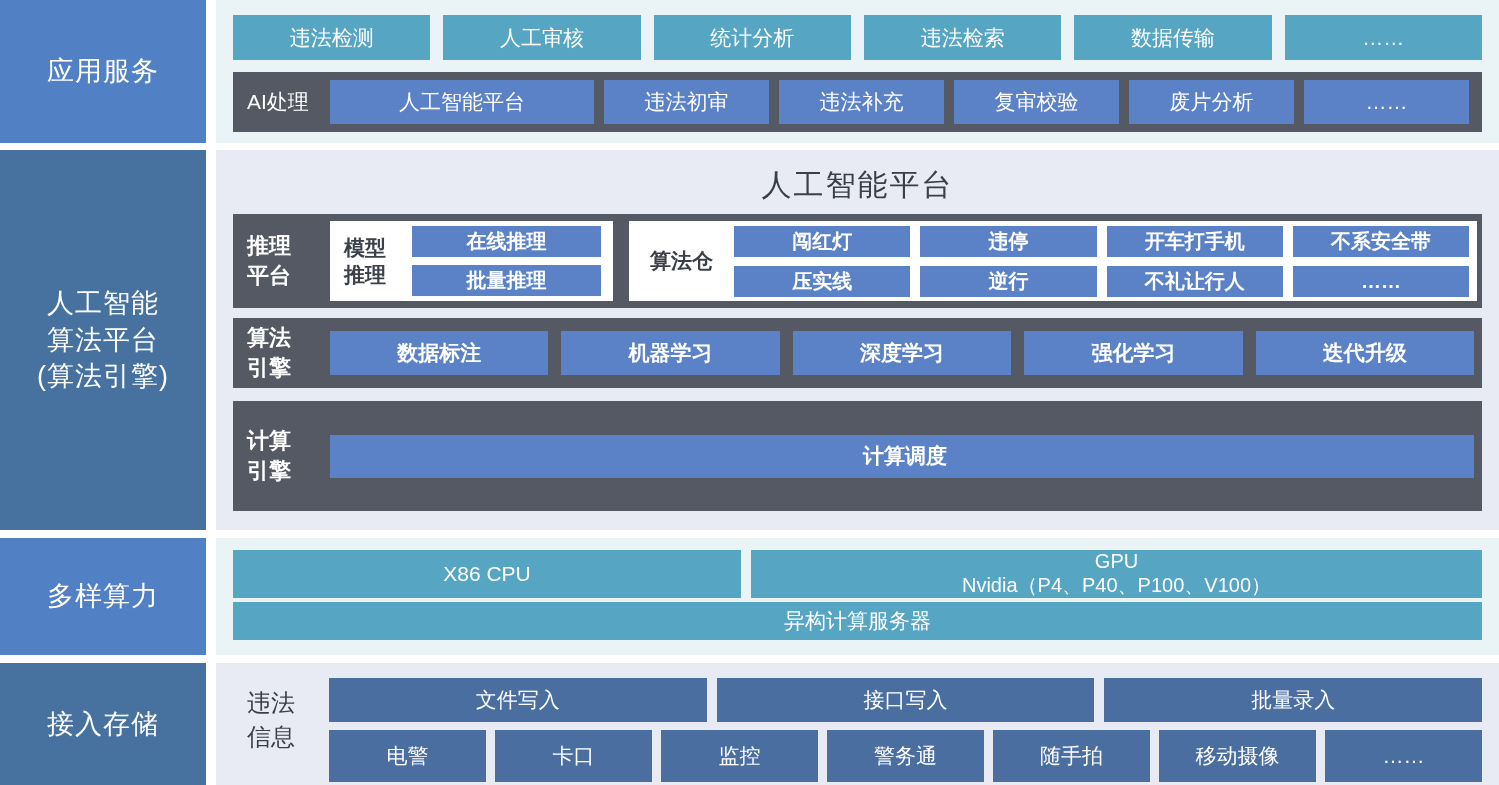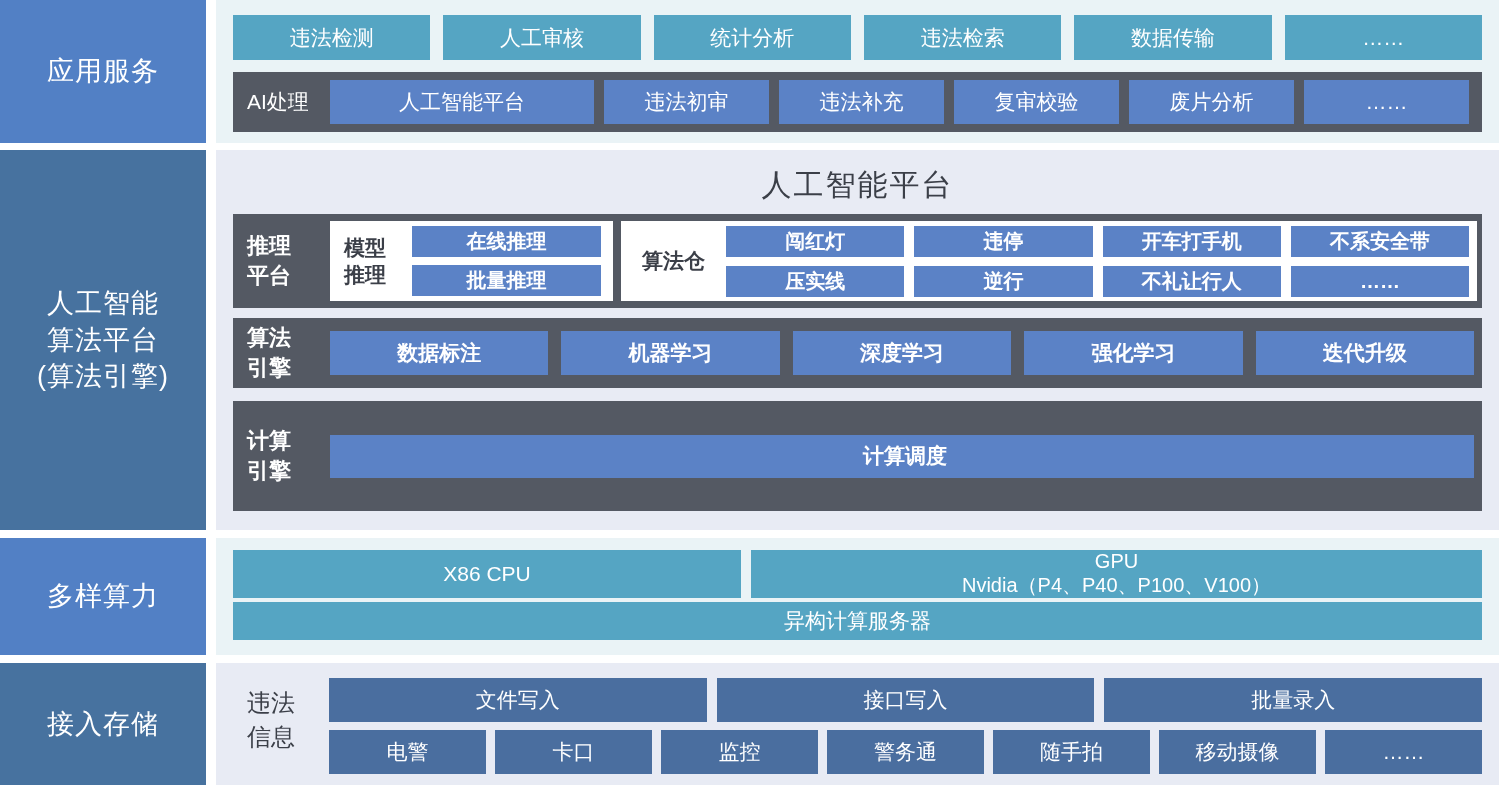--- a/index.html
+++ b/index.html
@@ -67,21 +67,21 @@
     height:42px;display:flex;align-items:center;justify-content:center;
     color:var(--dark-text);font-size:30px;letter-spacing:2px;margin-bottom:8px;
   }
   .dark-row{background:var(--dark-bar);display:flex;align-items:center;font-weight:bold;}
   .dark-label{
     flex:0 0 97px;width:97px;padding-left:14px;color:var(--white-text);
     font-size:22px;line-height:1.35;
   }
   .infer-row{height:94px;padding-right:5px;}
   .white-box{background:#ffffff;height:80px;display:flex;align-items:center;}
-  .model-box{flex:0 0 283px;padding:0 12px 0 14px;margin-right:8px;justify-content:space-between;}
+  .model-box{flex:0 0 283px;padding:0 12px 0 14px;margin-right:16px;justify-content:space-between;}
   .model-label{flex:0 0 56px;color:var(--dark-text);font-size:21px;line-height:1.3;}
   .model-chips{flex:1;display:flex;flex-direction:column;gap:8px;margin-left:12px;}
   .model-chips .chip{height:31px;font-size:20px;}
   .repo-box{flex:1;padding:0 8px 0 0;}
   .repo-label{flex:0 0 105px;text-align:center;color:var(--dark-text);font-size:21px;}
   .repo-grid{flex:1;display:grid;grid-template-columns:repeat(4,1fr);gap:9px 10px;}
   .repo-grid .chip{height:31px;font-size:20px;}
   .algo-row{margin-top:10px;height:70px;padding-right:8px;}
   .algo-chips{flex:1;display:flex;gap:13px;height:44px;}
   .algo-chips .chip{flex:1;}
@@ -101,21 +101,21 @@
 
   
   .b4-inner{padding:15px 17px 0 17px;height:100%;display:flex;align-items:flex-start;}
   .storage-label{
     flex:0 0 96px;width:96px;padding-left:14px;color:var(--dark-text);
     font-size:24px;line-height:1.4;margin-top:8px;
   }
   .storage-right{flex:1;display:flex;flex-direction:column;gap:8px;}
   .write-row{display:flex;gap:10px;height:44px;}
   .write-row .chip{flex:1;}
-  .source-row{display:flex;gap:9px;height:44px;}
+  .source-row{display:flex;gap:9px;height:52px;}
   .source-row .chip{flex:1;}
 </style>
 </head>
 <body>
 
 <div class="page">
 
   <div class="band band1">
     <div class="side-block side-bright">
       <span>应用服务</span>

